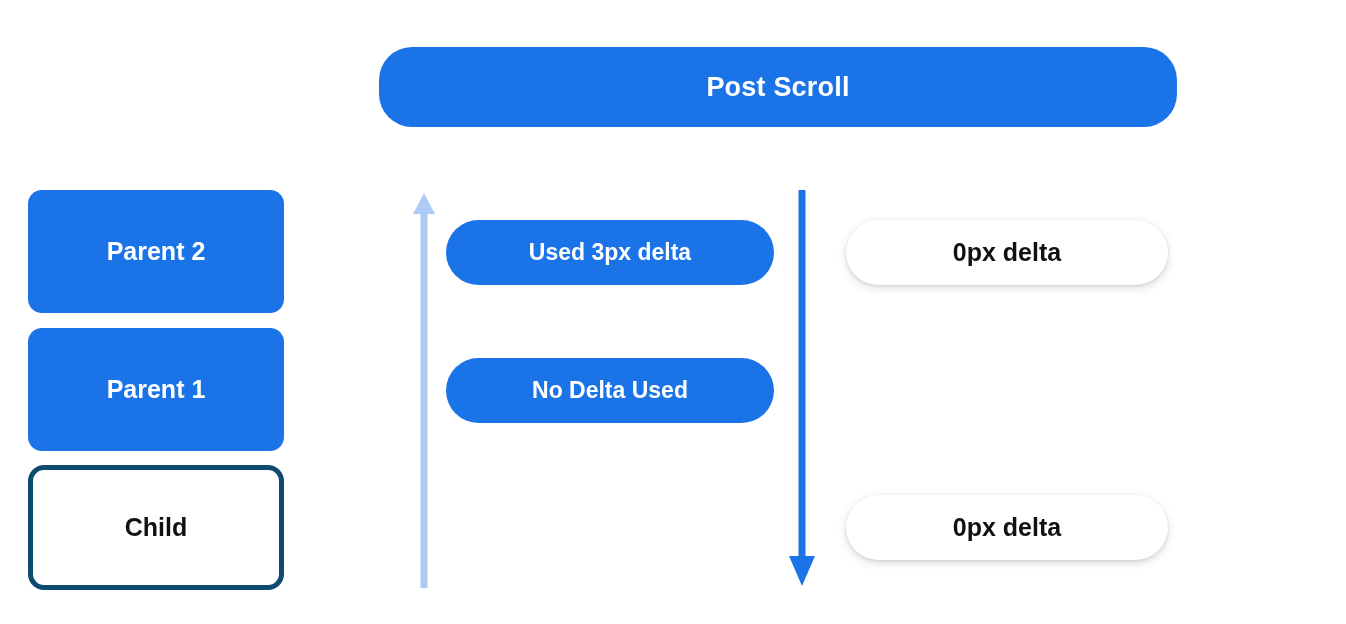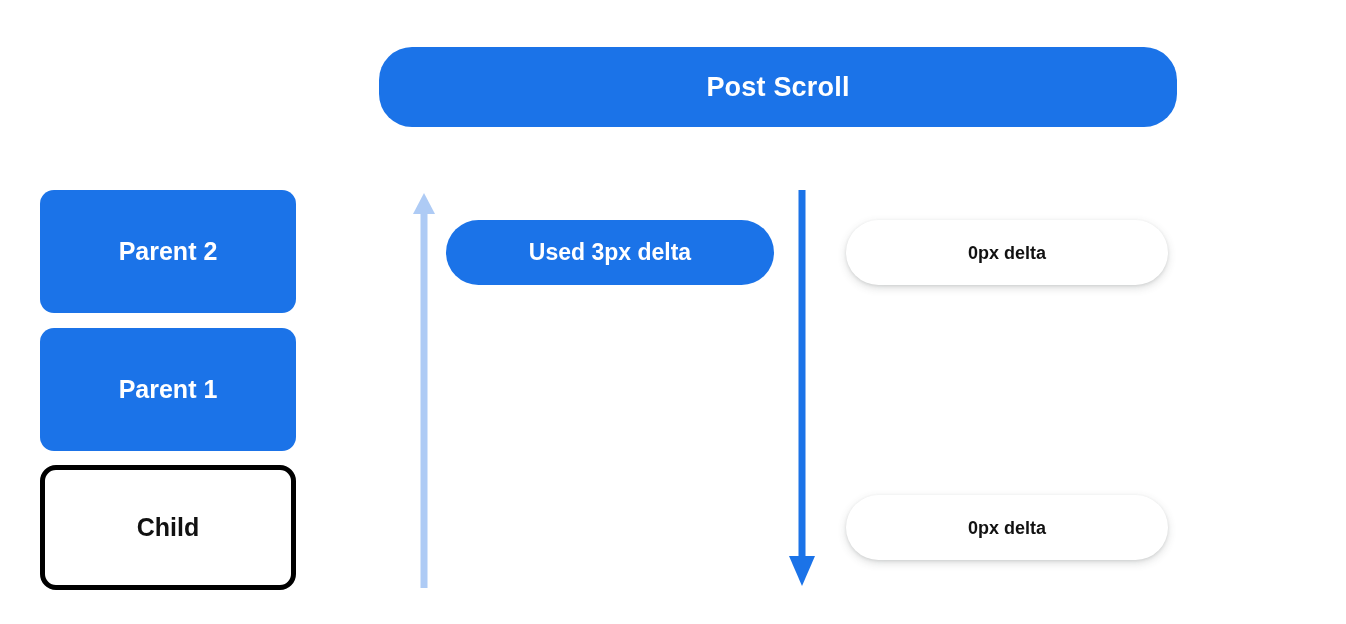--- a/index.html
+++ b/index.html
@@ -44,34 +44,33 @@
   
   .node-box {
     position: absolute;
     left: 28px;
     width: 256px;
     display: flex;
     align-items: center;
     justify-content: center;
     box-sizing: border-box;
     border-radius: 14px;
-    margin-left: 12px;
   }
   .node-box.filled {
     background: #1b73e8;
     border: none;
   }
   .node-box.filled .node-label {
     color: #ffffff;
     font-size: 25px;
     font-weight: bold;
   }
   .node-box.outlined {
     background: #ffffff;
-    border: 5px solid #000000;
+    border: 5px solid #0c4a6e;
     border-radius: 16px;
   }
   .node-box.outlined .node-label {
     color: #111111;
     font-size: 25px;
     font-weight: bold;
   }
   .node-label { line-height: 1; }
 
   #node-parent2 { top: 190px; height: 123px; }
@@ -114,21 +113,21 @@
   .pill.white {
     background: #ffffff;
     left: 846px;
     width: 322px;
     height: 65px;
     box-shadow: 0 3px 9px rgba(60, 64, 67, 0.18),
                 0 1px 3px rgba(60, 64, 67, 0.12);
   }
   .pill.white .pill-label {
     color: #111111;
-    font-size: 18px;
+    font-size: 25px;
     font-weight: bold;
     line-height: 1;
   }
   #pill-delta-top    { top: 220px; }
   #pill-delta-bottom { top: 495px; }
 </style>
 </head>
 <body>
 
 <div id="canvas">
@@ -156,20 +155,23 @@
 
   <svg class="arrow-svg" id="arrow-down-scroll" viewBox="0 0 28 398" width="28" height="398">
     <line x1="14" y1="0" x2="14" y2="372" stroke="#1b73e8" stroke-width="7" stroke-linecap="butt"></line>
     <polygon points="14,396 27,366 1,366" fill="#1b73e8"></polygon>
   </svg>
 
   <div class="pill blue" id="pill-used-3px">
     <span class="pill-label">Used 3px delta</span>
   </div>
 
+  <div class="pill blue" id="pill-no-delta">
+    <span class="pill-label">No Delta Used</span>
+  </div>
 
   <div class="pill white" id="pill-delta-top">
     <span class="pill-label">0px delta</span>
   </div>
 
   <div class="pill white" id="pill-delta-bottom">
     <span class="pill-label">0px delta</span>
   </div>
 
 </div>

